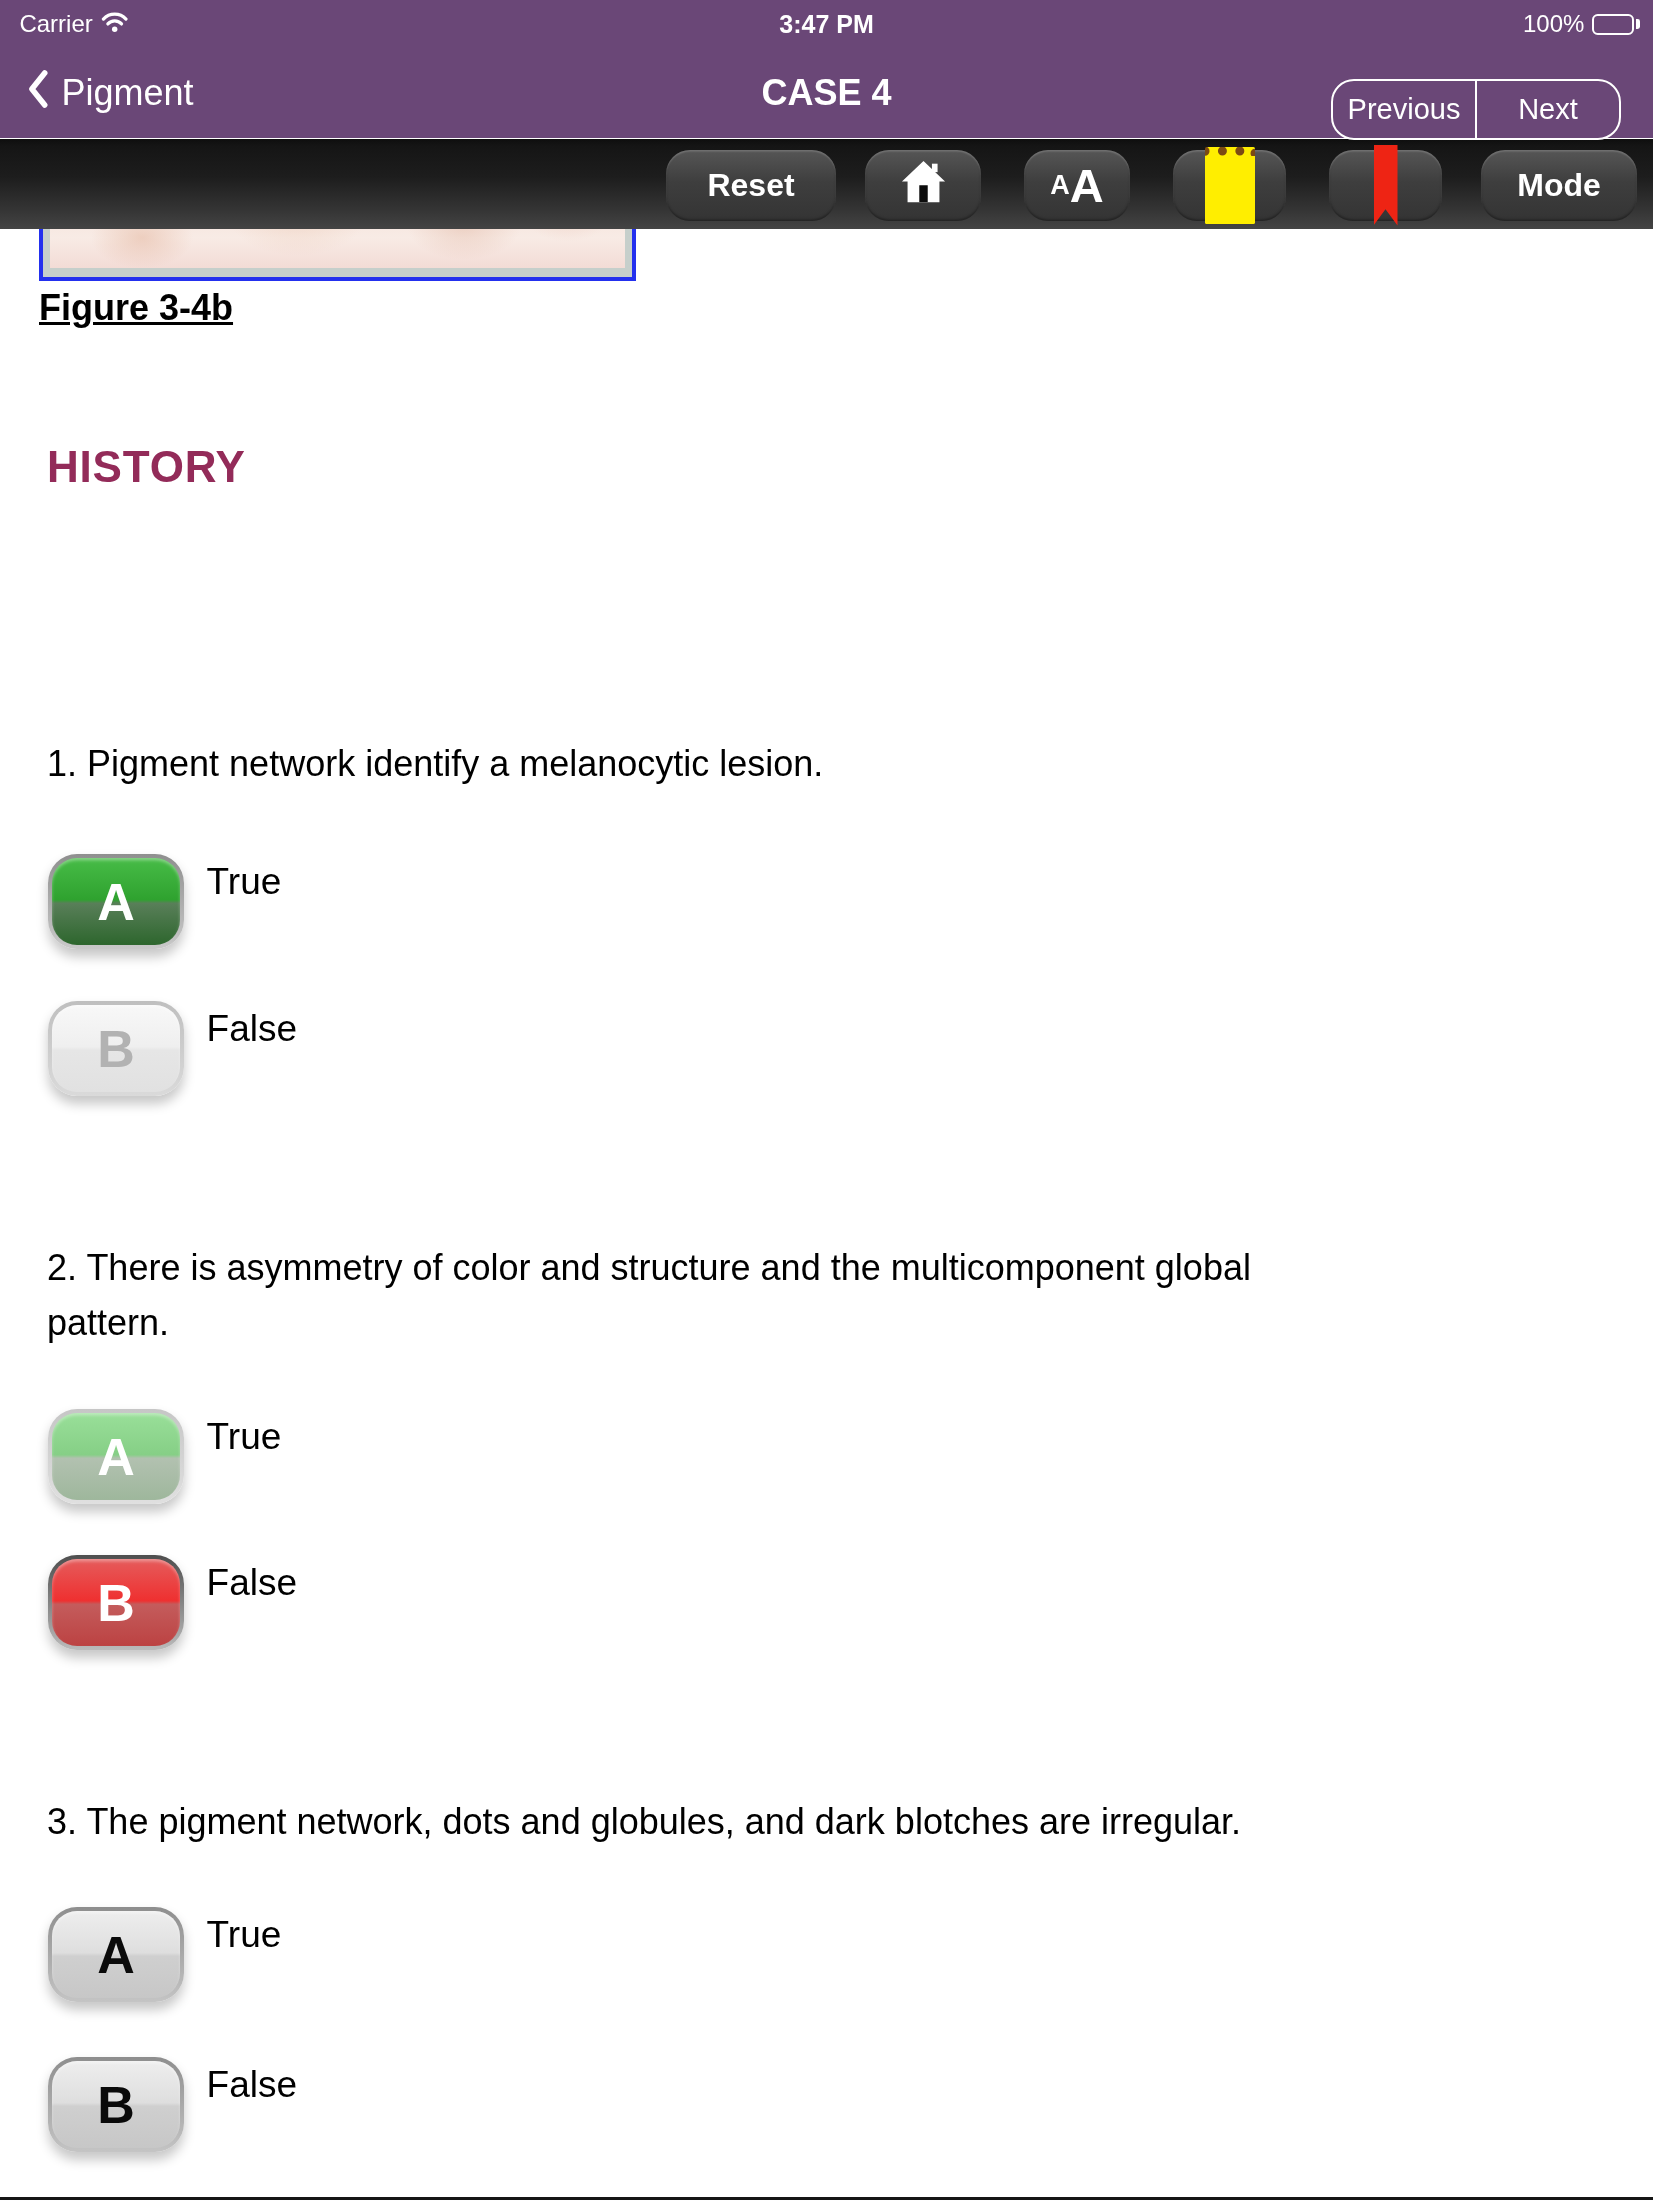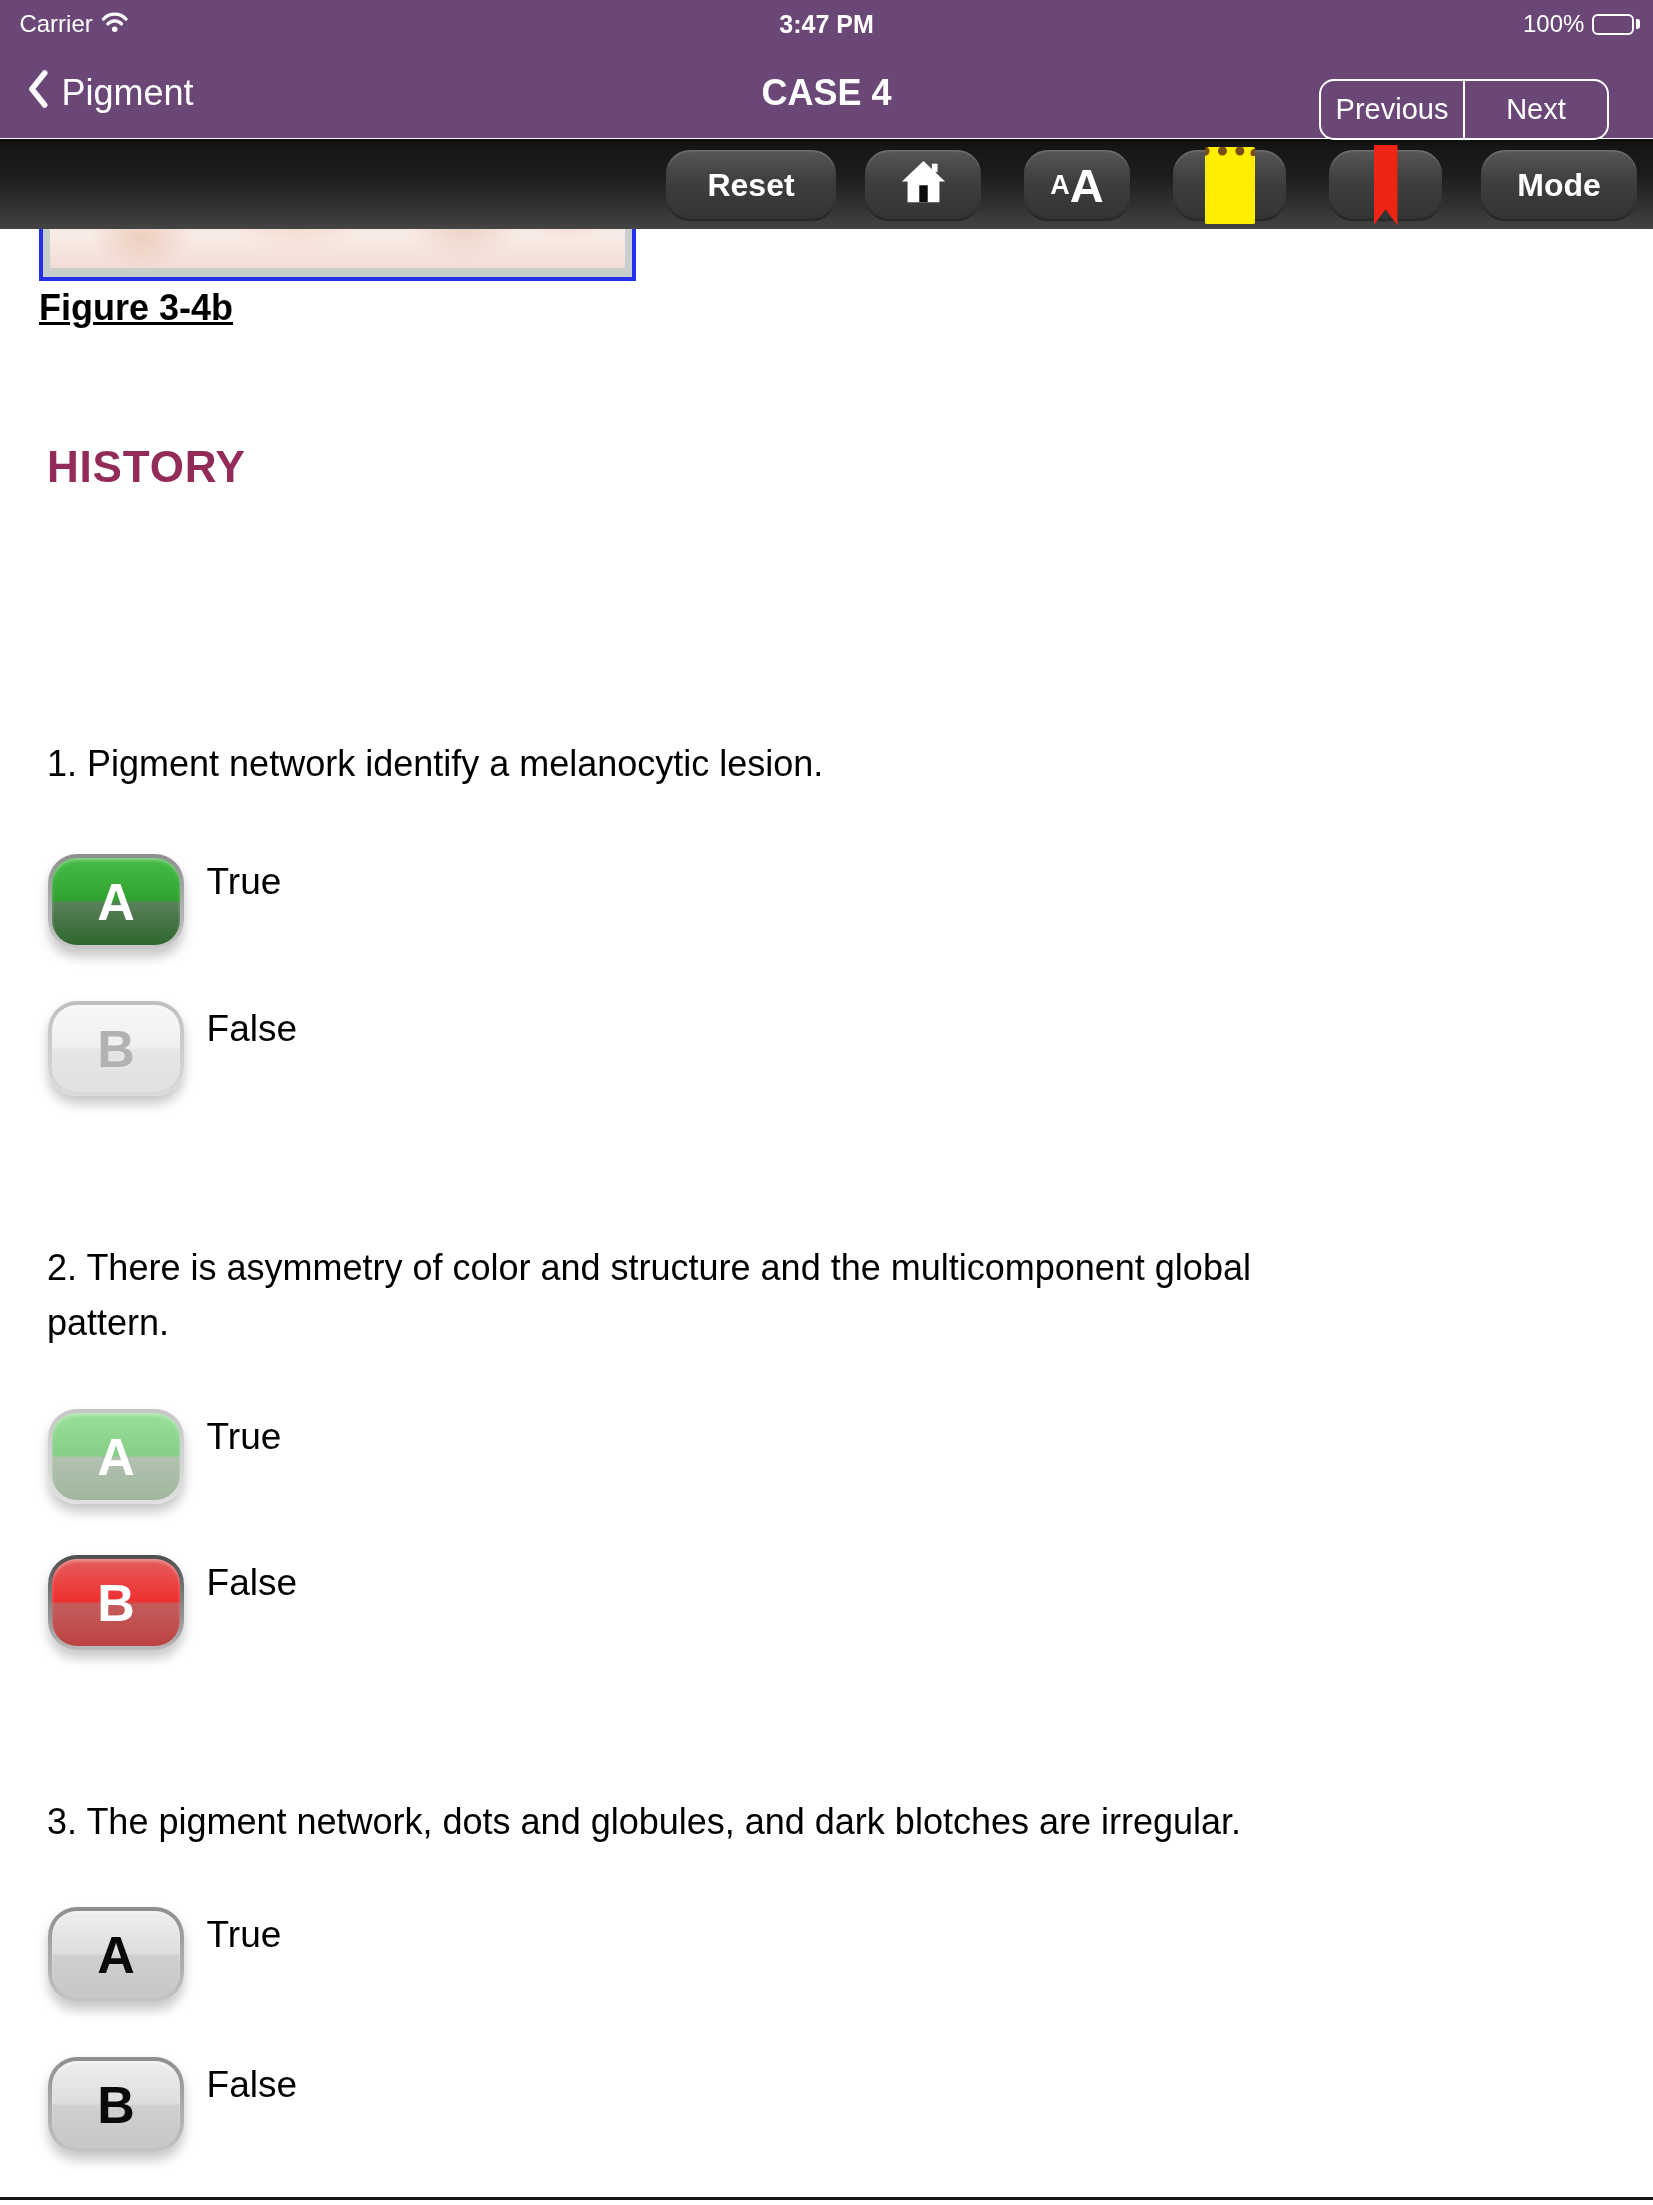--- a/index.html
+++ b/index.html
@@ -11,21 +11,21 @@
   .statusbar .clock{position:absolute;left:0;right:0;top:0;height:48px;display:flex;align-items:center;justify-content:center;font-size:25px;font-weight:600;}
   .statusbar .right{position:absolute;right:13px;top:0;height:48px;display:flex;align-items:center;gap:8px;font-size:24px;margin-left:16px;}
   .battery{display:flex;align-items:center;}
   .battery .body{width:42px;height:21px;border:2.4px solid #fff;border-radius:5.7px;padding:1.6px;box-sizing:border-box;}
   .battery .fill{width:100%;height:100%;background:#fff;border-radius:2.4px;}
   .battery .tip{width:4px;height:9.7px;background:#fff;border-radius:0 2.4px 2.4px 0;margin-left:1.6px;}
 
   .navbar{position:absolute;left:0;top:48px;width:1653px;height:90px;background:#6a4777;color:#fff;z-index:20;}
   .back-btn{position:absolute;left:27.4px;top:0;height:90px;display:flex;align-items:center;gap:13px;font-size:36px;color:#fff;cursor:pointer;}
   .nav-title{position:absolute;left:0;right:0;top:0;height:90px;display:flex;align-items:center;justify-content:center;font-size:36px;font-weight:bold;pointer-events:none;}
-  .seg{position:absolute;right:44px;top:31px;height:61px;display:flex;border:2.4px solid #fff;border-radius:15px;overflow:hidden;box-sizing:border-box;}
+  .seg{position:absolute;right:32px;top:31px;height:61px;display:flex;border:2.4px solid #fff;border-radius:23px;overflow:hidden;box-sizing:border-box;}
   .seg .cell{display:flex;align-items:center;justify-content:center;font-size:29px;color:#fff;width:142px;cursor:pointer;}
   .seg .cell + .cell{border-left:2.4px solid #fff;}
 
   
   .toolbar{position:absolute;left:0;top:139px;width:1653px;height:90px;z-index:19;
     background:linear-gradient(180deg,#0e0e0e 0%,#151515 8%,#1d1d1d 42%,#343434 78%,#444444 100%);}
   .tool-btn{position:absolute;top:10.5px;height:71px;border-radius:24px;border:none;cursor:pointer;
     background:linear-gradient(180deg,#565656 0%,#3e3e3e 45%,#343434 100%);
     box-shadow:inset 0 1.6px 1.6px rgba(255,255,255,.18), inset 0 -1.6px 2.4px rgba(0,0,0,.35);
     display:flex;align-items:center;justify-content:center;color:#fff;font-size:32px;font-weight:600;font-family:inherit;}

